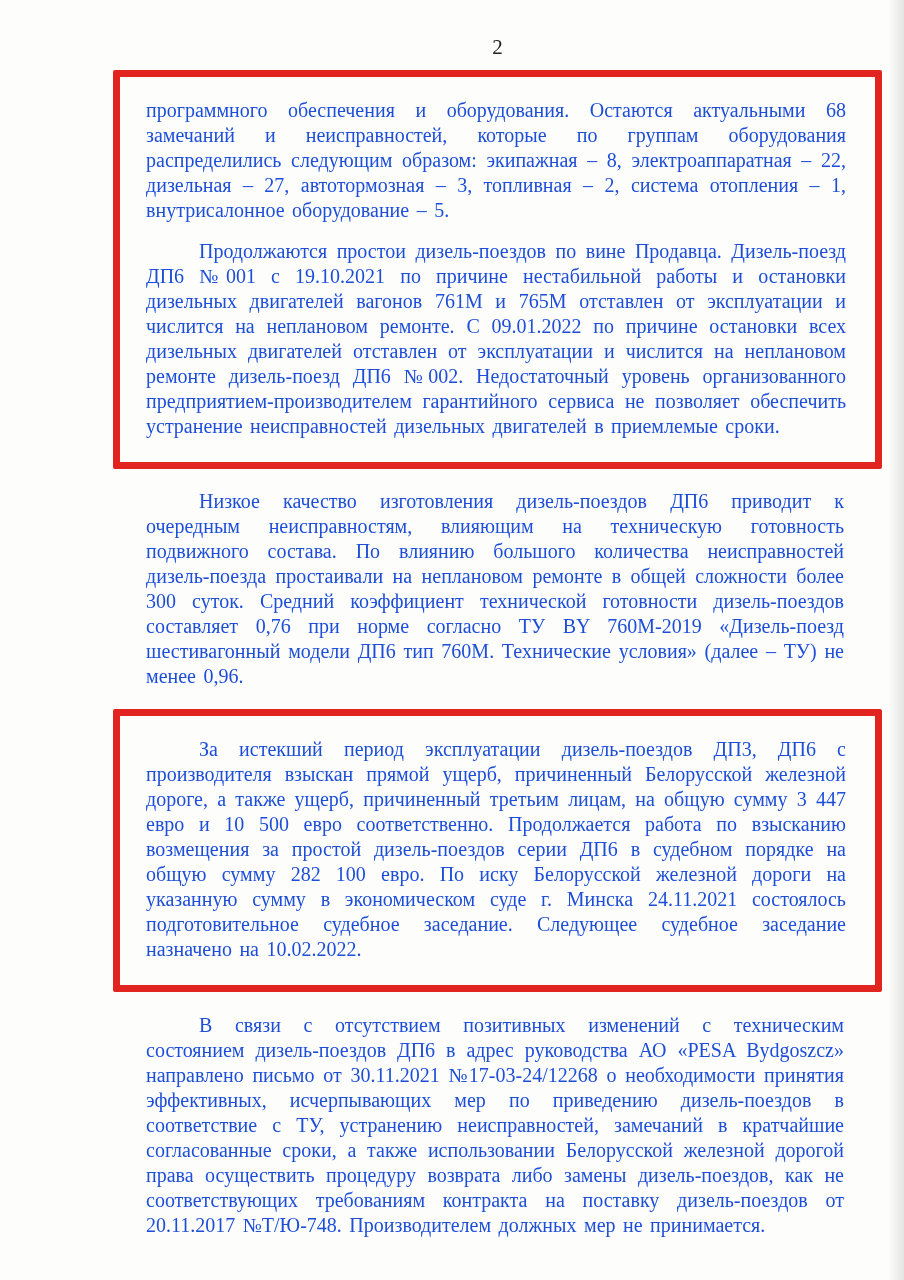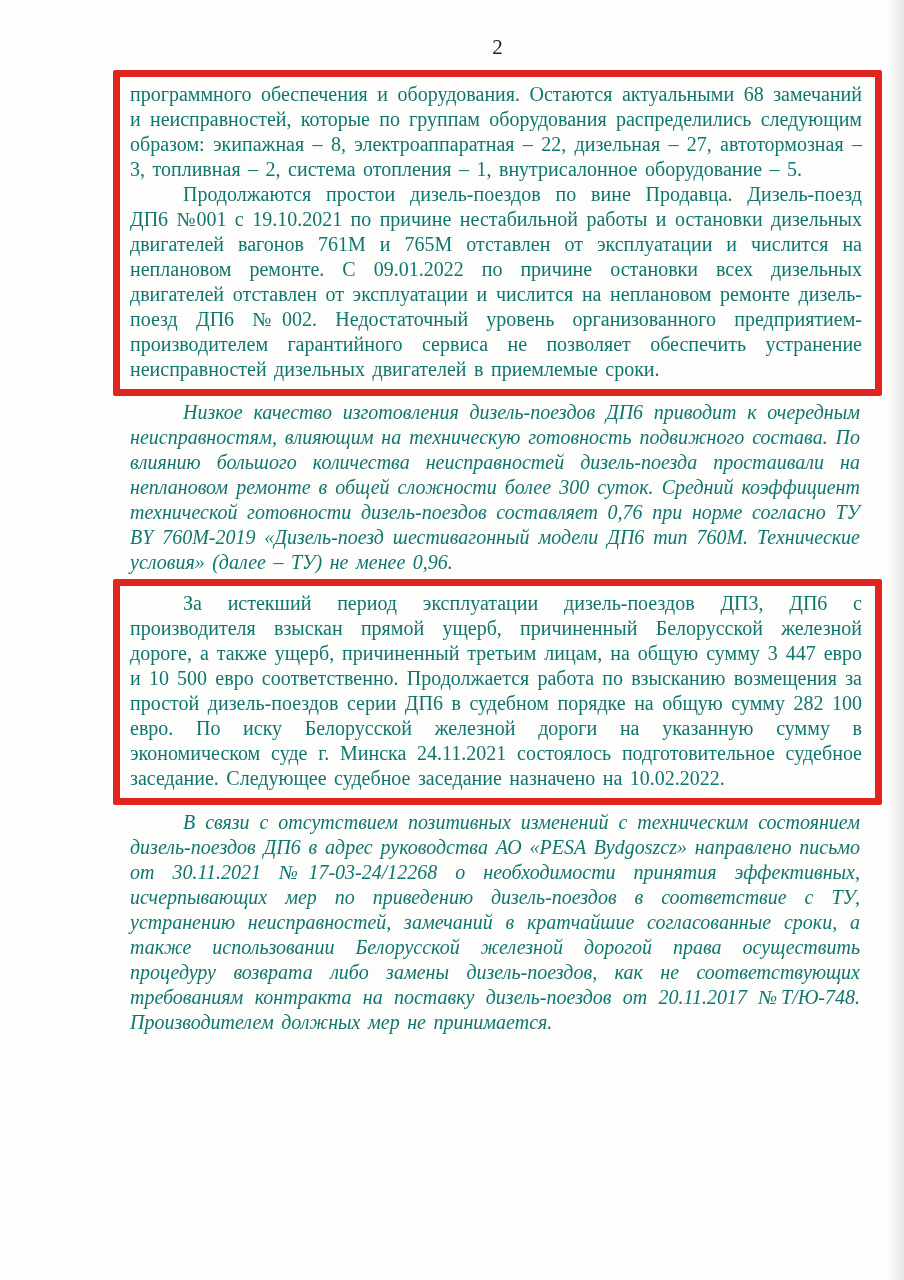--- a/index.html
+++ b/index.html
@@ -31,40 +31,39 @@
     width: 769px;
   }
   .page-number {
     text-align: center;
     font-size: 21px;
     line-height: 26px;
     margin: 0 0 10px 0;
     color: #222;
   }
   .para {
-    margin: 0;
+    margin: 16px;
     font-size: 20px;
     line-height: 25px;
     text-align: justify;
     text-align-last: left;
     word-spacing: 2.5px;
-    color: #0f766e;
+    color: #1d4ed8;
   }
   .indent { text-indent: 53px; }
   .red-box {
     box-sizing: border-box;
     width: 100%;
     border: 7px solid #e12420;
     border-radius: 2px;
     padding: 5px 13px 7px 10px;
     background: transparent;
   }
   .body-para {
     padding: 0 22px 0 17px;
-    font-style: italic;
   }
   .gap-s { height: 4px; }
   .gap-m { height: 5px; }
 </style>
 </head>
 <body>
 
 <div class="page">
 
   <div class="doc">

